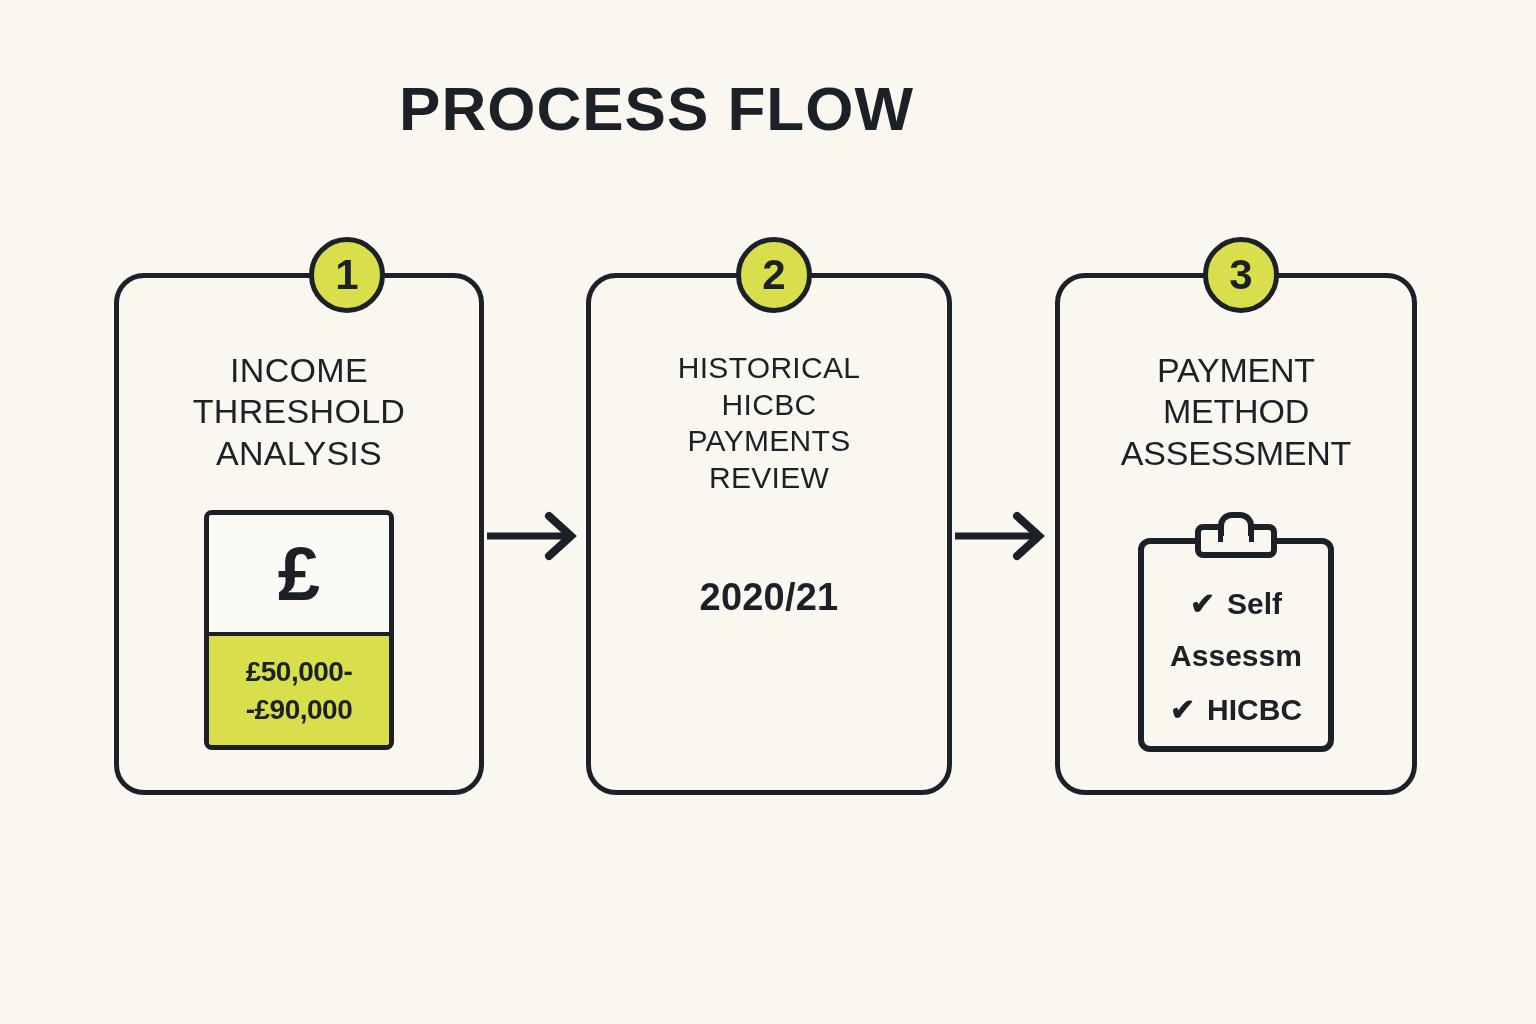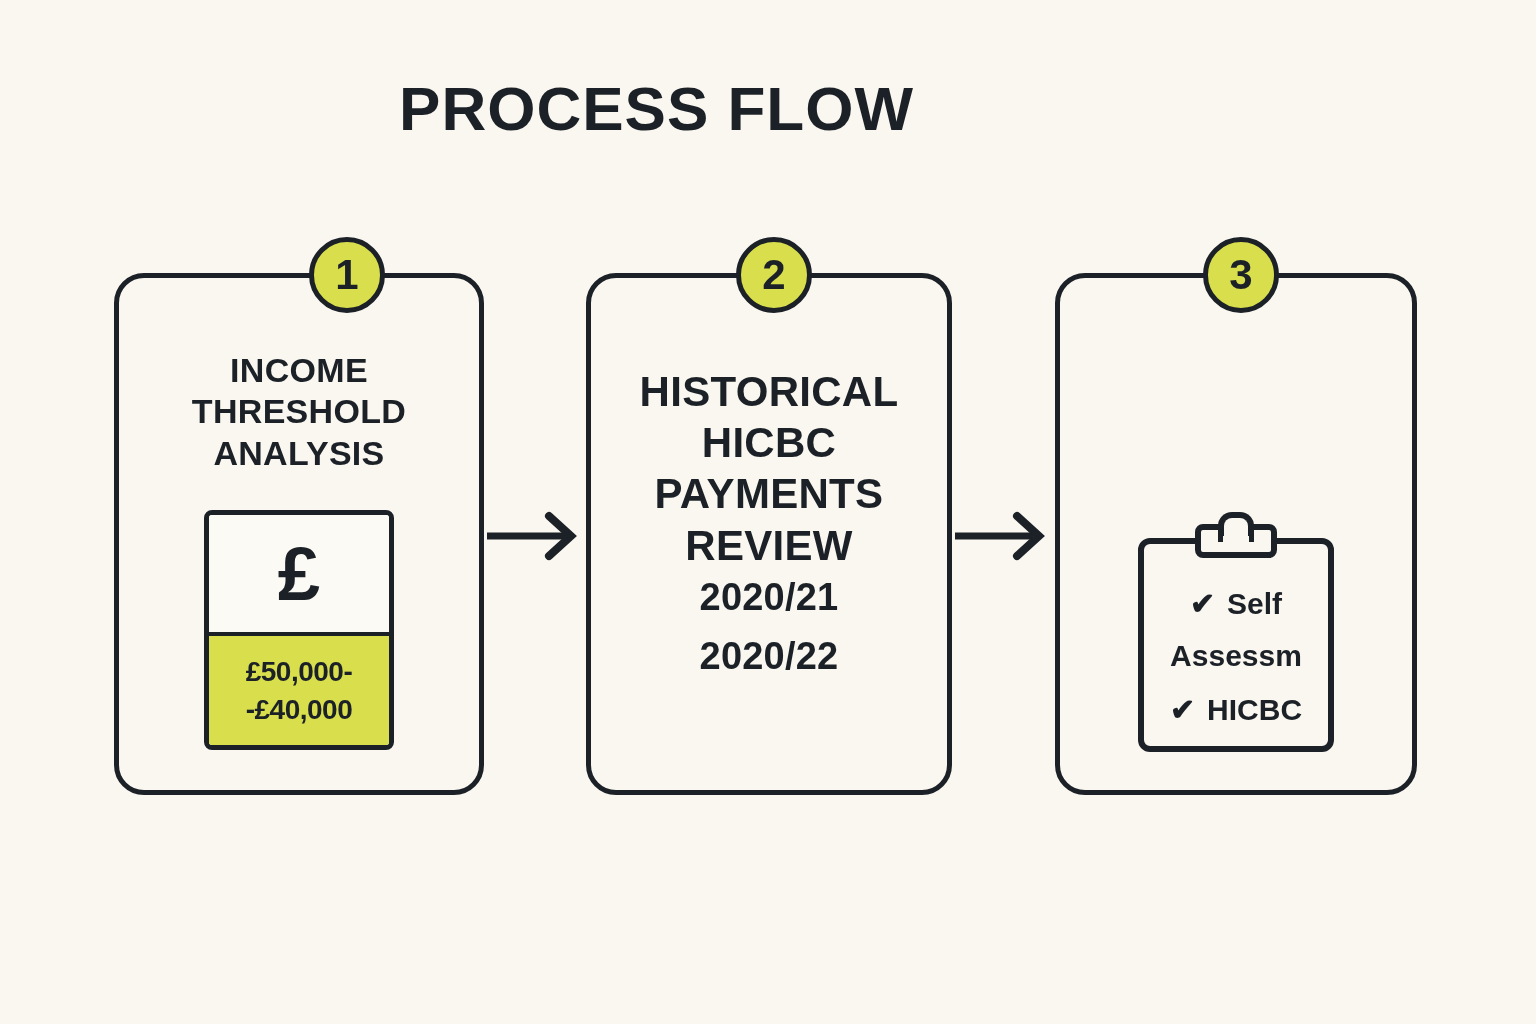--- a/index.html
+++ b/index.html
@@ -76,28 +76,28 @@
   .badge-2 { left: 145px; transform: none; }
   .badge-3 { left: 143px; transform: none; }
 
   
   .card-heading {
     position: absolute;
     left: 0;
     width: 100%;
     text-align: center;
     font-size: 34px;
-    font-weight: bold;
+    font-weight: normal;
     color: #1B2127;
     line-height: 1.22;
     letter-spacing: 0.3px;
     white-space: pre-line;
   }
   .card-1 .card-heading { top: 72px; font-size: 34px; }
-  .card-2 .card-heading { top: 88px; font-size: 42px; }
+  .card-2 .card-heading { top: 72px; font-size: 30px; }
   .card-3 .card-heading { top: 72px; font-size: 34px; letter-spacing: -0.2px; }
 
   
   .money-box {
     position: absolute;
     left: 50%;
     transform: translateX(-50%);
     top: 232px;
     width: 190px;
     height: 240px;
@@ -266,21 +266,21 @@
     <div class="card-heading">INCOME
 THRESHOLD
 ANALYSIS</div>
 
     <div class="money-box">
       <div class="money-top">
         <span class="money-symbol">£</span>
       </div>
       <div class="money-bottom">
         <div class="money-range-line">£50,000-</div>
-        <div class="money-range-line">-£40,000</div>
+        <div class="money-range-line">-£90,000</div>
       </div>
     </div>
   </div>
 
   <div class="arrow arrow-1">
     <svg width="100" height="52" viewBox="0 0 100 52" aria-hidden="true">
       <path d="M0 26 H78" stroke="#1B2127" stroke-width="7" fill="none" stroke-linecap="butt"></path>
       <path d="M62 6 L84 26 L62 46" stroke="#1B2127" stroke-width="8" fill="none" stroke-linecap="round" stroke-linejoin="miter"></path>
     </svg>
   </div>
@@ -289,35 +289,37 @@
     <div class="badge badge-2">
       <span>2</span>
     </div>
     <div class="card-heading">HISTORICAL
 HICBC
 PAYMENTS
 REVIEW</div>
 
     <div class="year-list">
       <div class="year-item">2020/21</div>
-      <div class="year-item">2020/22</div>
     </div>
   </div>
 
   <div class="arrow arrow-2">
     <svg width="100" height="52" viewBox="0 0 100 52" aria-hidden="true">
       <path d="M0 26 H78" stroke="#1B2127" stroke-width="7" fill="none" stroke-linecap="butt"></path>
       <path d="M62 6 L84 26 L62 46" stroke="#1B2127" stroke-width="8" fill="none" stroke-linecap="round" stroke-linejoin="miter"></path>
     </svg>
   </div>
 
   <div class="card card-3">
     <div class="badge badge-3">
       <span>3</span>
     </div>
+    <div class="card-heading">PAYMENT
+METHOD
+ASSESSMENT</div>
 
     <div class="clipboard">
       <div class="clipboard-body"></div>
       <div class="clip-tab"></div>
       <div class="clip-knob"></div>
       <div class="clip-knob-mask"></div>
 
       <div class="checklist">
         <div class="check-line">
           <span class="check-glyph">✔</span>

